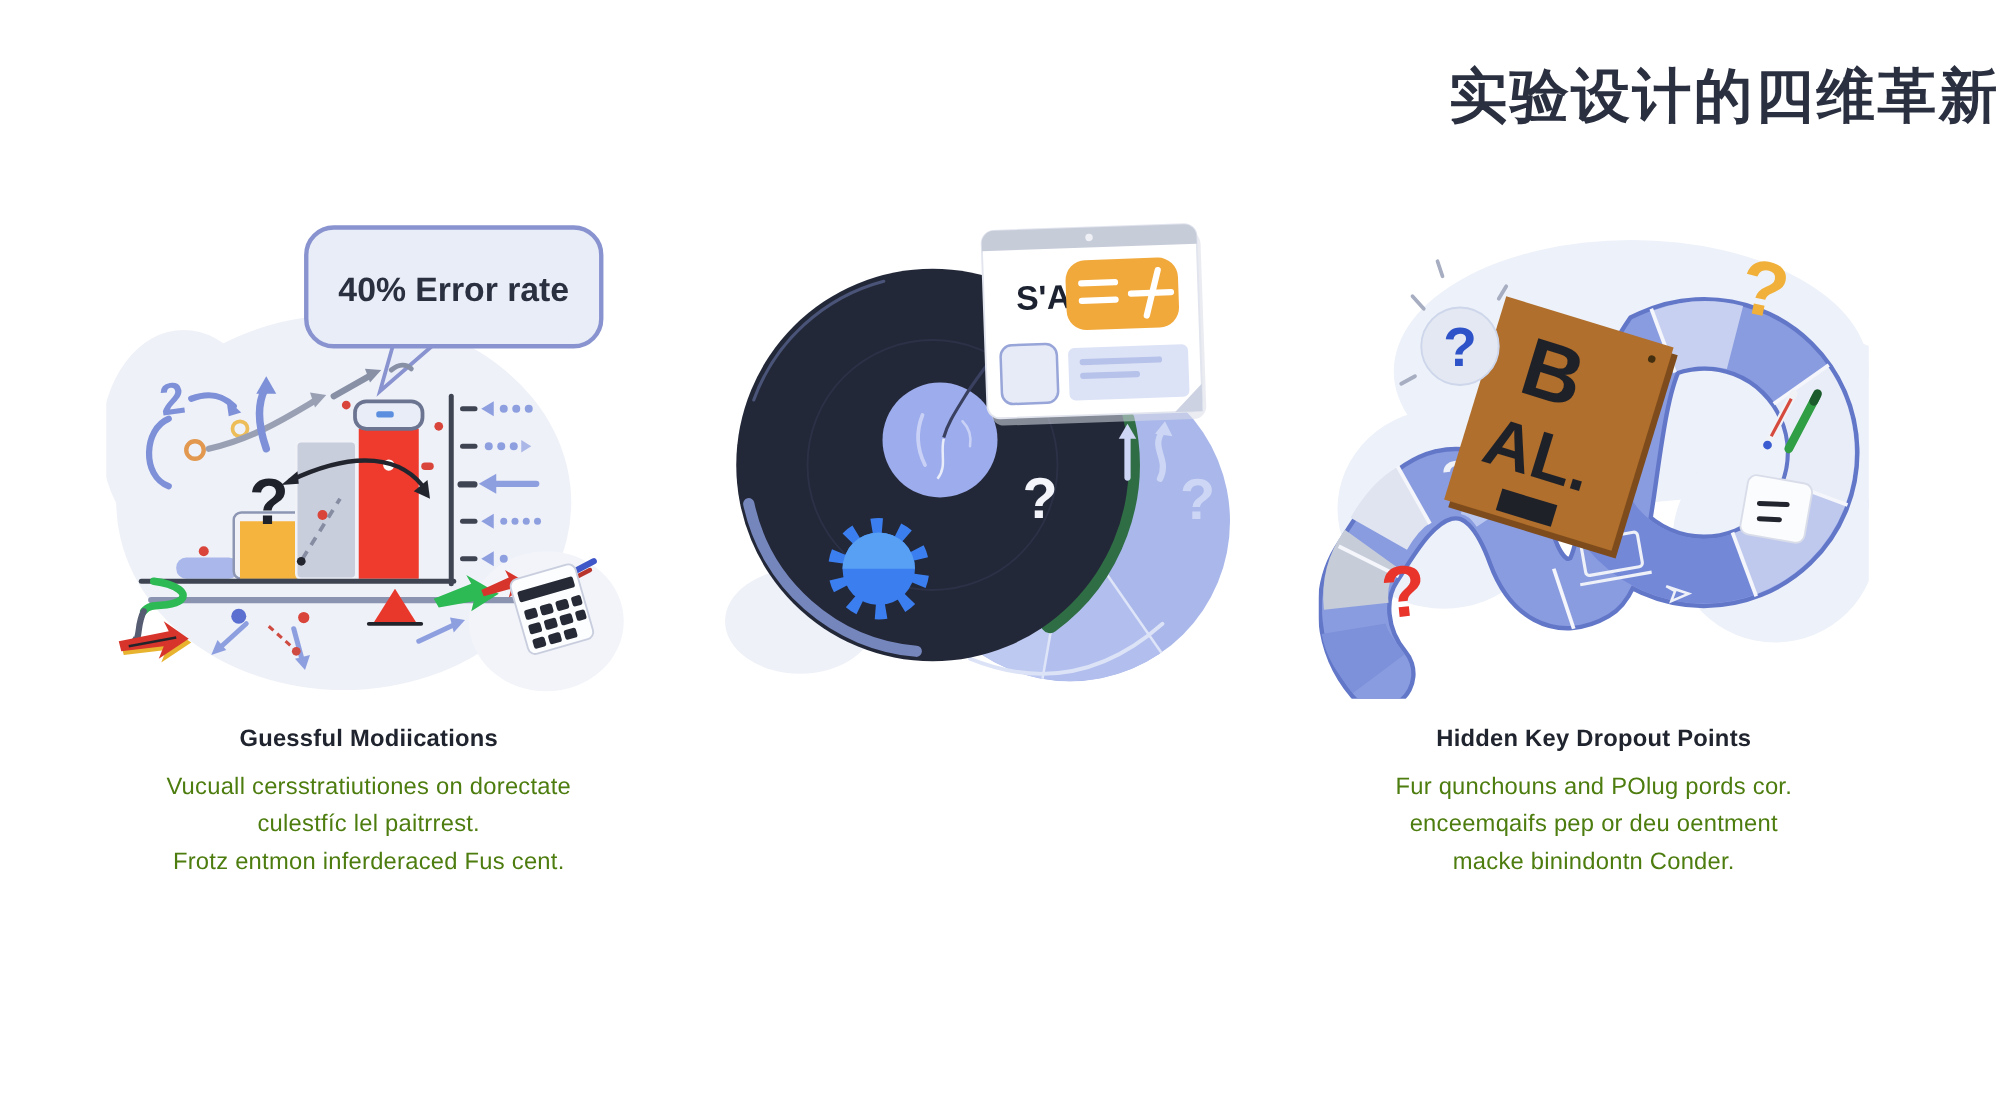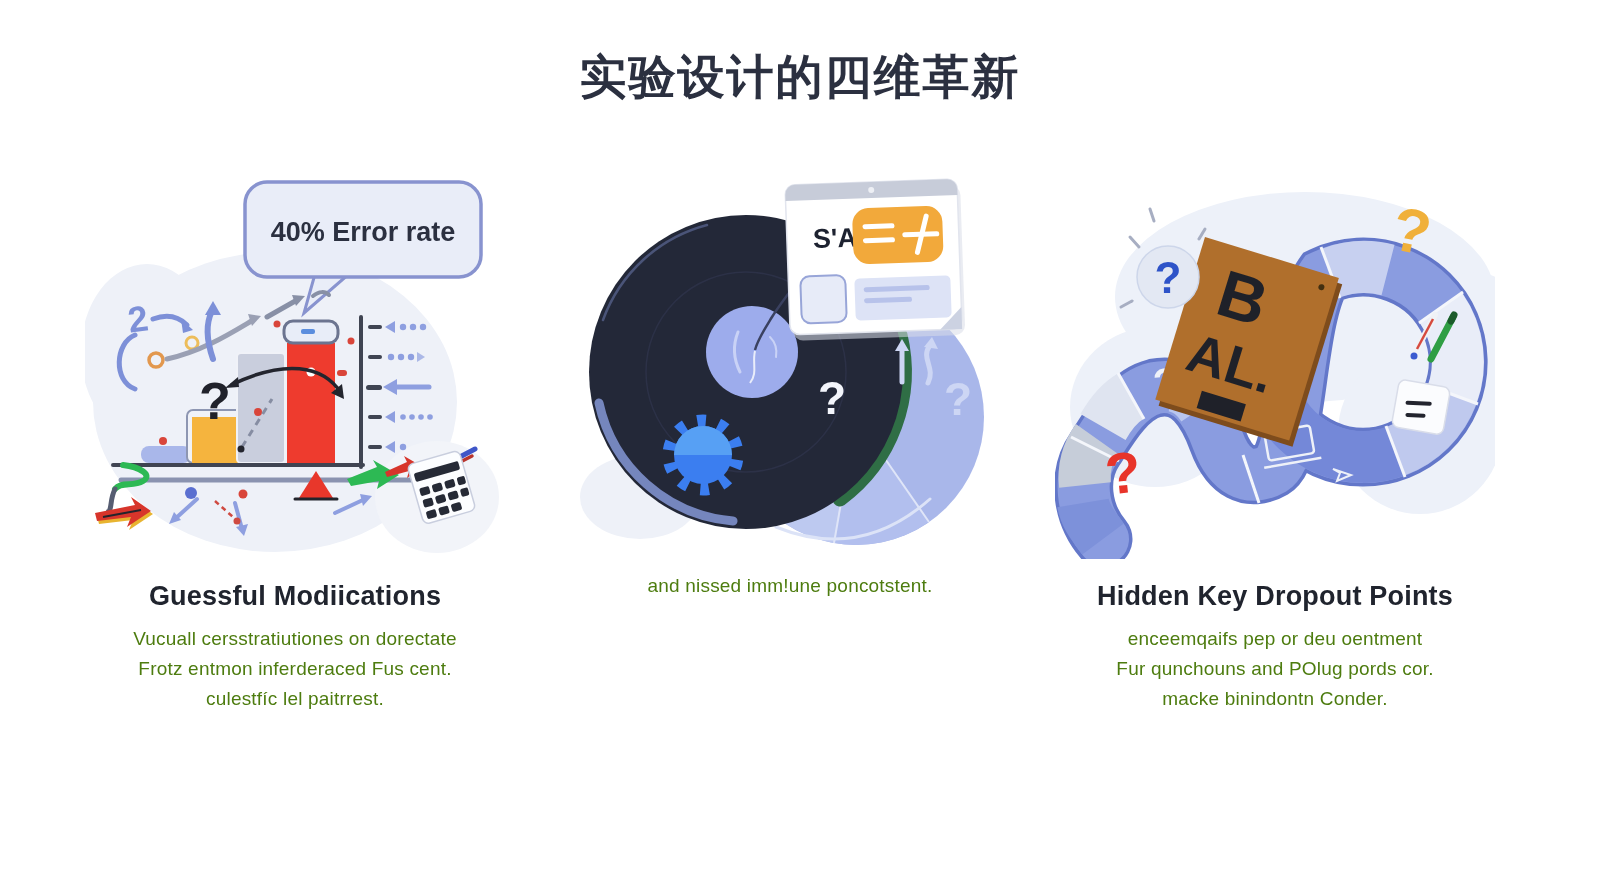--- a/index.html
+++ b/index.html
@@ -1,24 +1,24 @@
 <!DOCTYPE html>
 <html><head>
 <meta charset="utf-8">
 <style>
   * { margin:0; padding:0; box-sizing:border-box; }
   html,body { width:1600px; height:896px; background:#ffffff; overflow:hidden;
               font-family:"Liberation Sans","DejaVu Sans",sans-serif; }
   .page { position:relative; width:1600px; height:896px; background:#ffffff; }
-  .title { margin-top:46px; text-align:center; font-size:47px; font-weight:700;
+  .title { margin-top:46px; text-align:right; font-size:47px; font-weight:700;
            color:#2b3040; letter-spacing:2px; }
   .row { position:relative; width:1572px; height:660px; margin-top:58px; }
   .col { position:absolute; top:0; width:450px; text-align:center; }
   .col svg { display:block; margin:0 auto; }
-  .col h2 { margin-top:22px; font-size:27px; font-weight:700; color:#20242e; letter-spacing:.2px; }
+  .col h2 { margin-top:22px; font-size:19px; font-weight:700; color:#20242e; letter-spacing:.2px; }
   .body-lines { margin-top:12px; }
   .body-lines p { font-size:19px; line-height:30px; color:#4d7c0f; letter-spacing:.2px; }
   svg text { font-family:"Liberation Sans","DejaVu Sans",sans-serif; }
 </style>
 </head>
 <body>
 
 <div class="page">
 
   <h1 class="title">实验设计的四维革新</h1>
@@ -152,22 +152,22 @@
             <rect x="5" y="50" width="10" height="8" rx="2" fill="#262a36"></rect>
               <rect x="18" y="50" width="10" height="8" rx="2" fill="#262a36"></rect>
               <rect x="31" y="50" width="10" height="8" rx="2" fill="#262a36"></rect>
           </g>
         </g>
       </svg>
 
       <h2>Guessful Modiications</h2>
       <div class="body-lines">
         <p>Vucuall cersstratiutiones on dorectate</p>
+        <p>culestfíc lel paitrrest.</p>
         <p>Frotz entmon inferderaced Fus cent.</p>
-        <p>culestfíc lel paitrrest.</p>
       </div>
     </section>
 
     <section class="col" style="left:565px">
       <svg width="420" height="392" viewBox="0 0 420 392">
         <ellipse cx="60" cy="330" rx="60" ry="42" fill="#eef1f8"></ellipse>
 
         <g>
           <circle cx="276" cy="250" r="128" fill="#a9b7ea"></circle>
           <path d="M 276,250 L 254,376 A 128 128 0 0 1 150,272 Z" fill="#bdc9f0"></path>
@@ -222,21 +222,20 @@
           <line x1="140" y1="36" x2="130" y2="72" stroke="#ffffff" stroke-width="5" stroke-linecap="round"></line>
           <rect x="12" y="92" width="45" height="47" rx="9" fill="#e7ebf8" stroke="#98a5d8" stroke-width="2"></rect>
           <rect x="66" y="96" width="96" height="42" rx="5" fill="#dde3f6"></rect>
           <rect x="75" y="105" width="66" height="5" rx="2.5" fill="#b7c2ea"></rect>
           <rect x="75" y="116" width="48" height="5" rx="2.5" fill="#b7c2ea"></rect>
           <polygon points="150,150 172,128 172,150" fill="#ccd2e2"></polygon>
         </g>
       </svg>
 
       <div class="body-lines">
-        <p>and nissed imm!une poncotstent.</p>
       </div>
     </section>
 
     <section class="col" style="left:1050px">
       <svg width="440" height="392" viewBox="0 0 440 392">
         <g fill="#edf1f9">
           <ellipse cx="250" cy="130" rx="190" ry="105"></ellipse>
           <ellipse cx="100" cy="240" rx="85" ry="80"></ellipse>
           <ellipse cx="365" cy="265" rx="82" ry="82"></ellipse>
           <ellipse cx="420" cy="175" rx="55" ry="70"></ellipse>
@@ -313,20 +312,20 @@
           </g>
           <circle cx="113" cy="110" r="31" fill="#e3e8f3" stroke="#cdd6ea" stroke-width="1.5"></circle>
           <text x="113" y="126" font-size="44" font-weight="800" fill="#2e53c8" text-anchor="middle">?</text>
         </g>
 
         <text x="70" y="326" font-size="58" font-weight="900" fill="#e8342a" text-anchor="middle" transform="rotate(-6 70 326)">?</text>
       </svg>
 
       <h2>Hidden Key Dropout Points</h2>
       <div class="body-lines">
+        <p>Fur qunchouns and POlug pords cor.</p>
         <p>enceemqaifs pep or deu oentment</p>
-        <p>Fur qunchouns and POlug pords cor.</p>
         <p>macke binindontn Conder.</p>
       </div>
     </section>
 
   </div>
 </div>
 
 </body></html>

